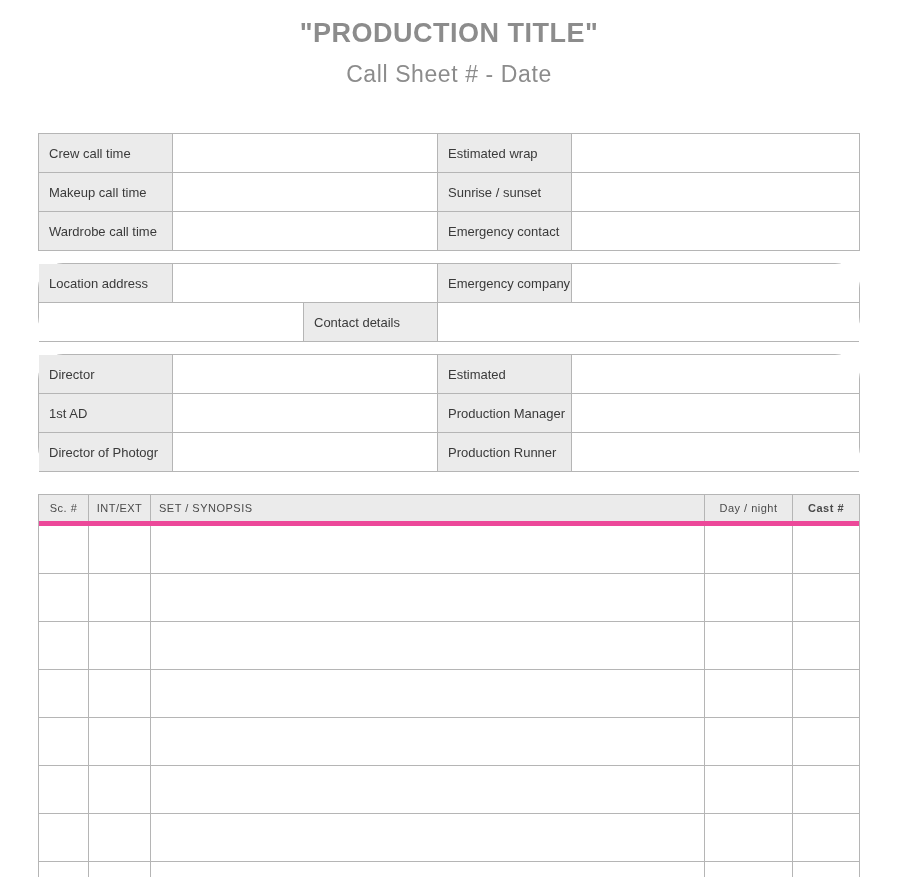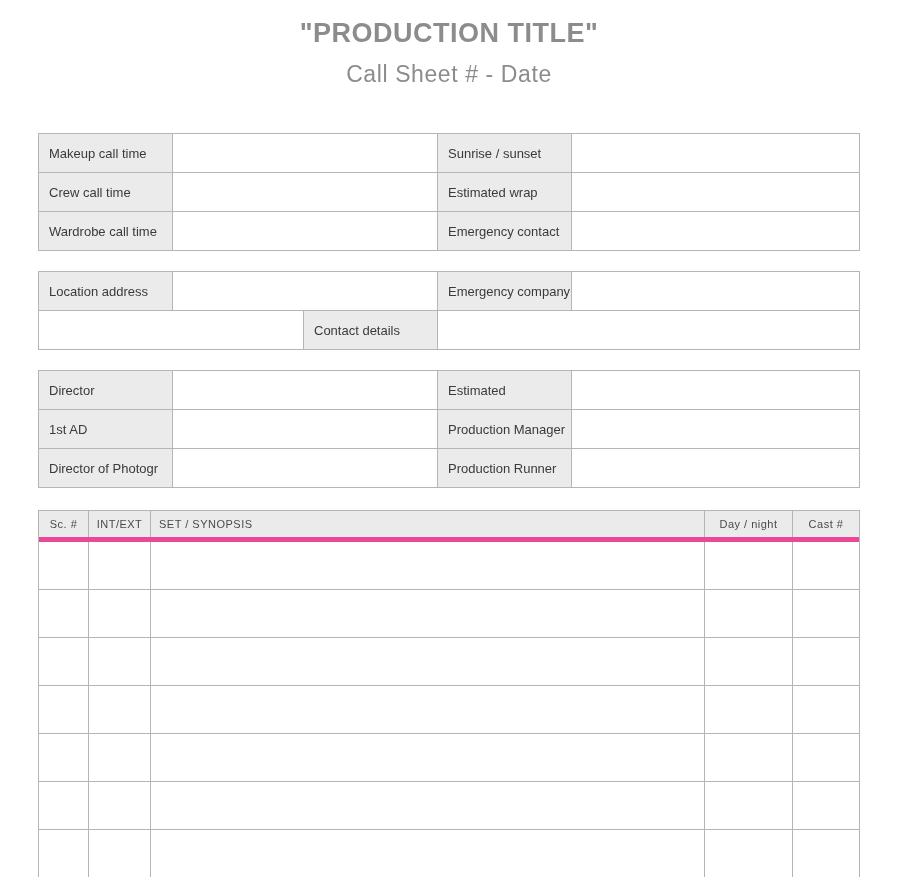--- a/index.html
+++ b/index.html
@@ -38,21 +38,21 @@
     letter-spacing: 0.6px;
   }
 
   .block {
     margin: 0 38px;
     border: 1px solid #b5b5b5;
     border-bottom: none;
     box-sizing: border-box;
   }
   .block.first-block { margin-top: 45px; }
-  .block.spaced { margin-top: 20px; }
+  .block.spaced { margin-top: 12px; border-radius: 25px; }
 
   .row {
     display: flex;
     border-bottom: 1px solid #b5b5b5;
     height: 38px;
   }
   .cell-label {
     background: #ebebeb;
     border-right: 1px solid #b5b5b5;
     font-size: 13px;
@@ -122,43 +122,43 @@
   .scene-row .bcell.last { border-right: none; }
 
   .col-sc       { width: 50px; }
   .col-intext   { width: 62px; }
   .col-set      { flex: 1; }
   .col-day      { width: 88px; }
   .col-cast     { width: 66px; }
   .hcell.col-sc     { justify-content: center; padding-left: 0; }
   .hcell.col-intext { justify-content: center; padding-left: 0; }
   .hcell.col-day    { justify-content: center; padding-left: 0; }
-  .hcell.col-cast   { justify-content: center; padding-left: 0; }
+  .hcell.col-cast   { justify-content: center; padding-left: 0; font-weight: bold; }
 </style>
 </head>
 <body>
 
 <div class="page">
 
   <div class="header">
     <div class="doc-title">"PRODUCTION TITLE"</div>
     <div class="doc-subtitle">Call Sheet # - Date</div>
   </div>
 
   <div class="block first-block">
     <div class="row">
+      <div class="cell-label c-label-left">Crew call time</div>
+      <div class="cell-value c-value-left"></div>
+      <div class="cell-label c-label-right">Estimated wrap</div>
+      <div class="cell-value c-value-right last"></div>
+    </div>
+    <div class="row">
       <div class="cell-label c-label-left">Makeup call time</div>
       <div class="cell-value c-value-left"></div>
       <div class="cell-label c-label-right">Sunrise  / sunset</div>
-      <div class="cell-value c-value-right last"></div>
-    </div>
-    <div class="row">
-      <div class="cell-label c-label-left">Crew call time</div>
-      <div class="cell-value c-value-left"></div>
-      <div class="cell-label c-label-right">Estimated wrap</div>
       <div class="cell-value c-value-right last"></div>
     </div>
     <div class="row">
       <div class="cell-label c-label-left">Wardrobe call time</div>
       <div class="cell-value c-value-left"></div>
       <div class="cell-label c-label-right">Emergency contact</div>
       <div class="cell-value c-value-right last"></div>
     </div>
   </div>
 

